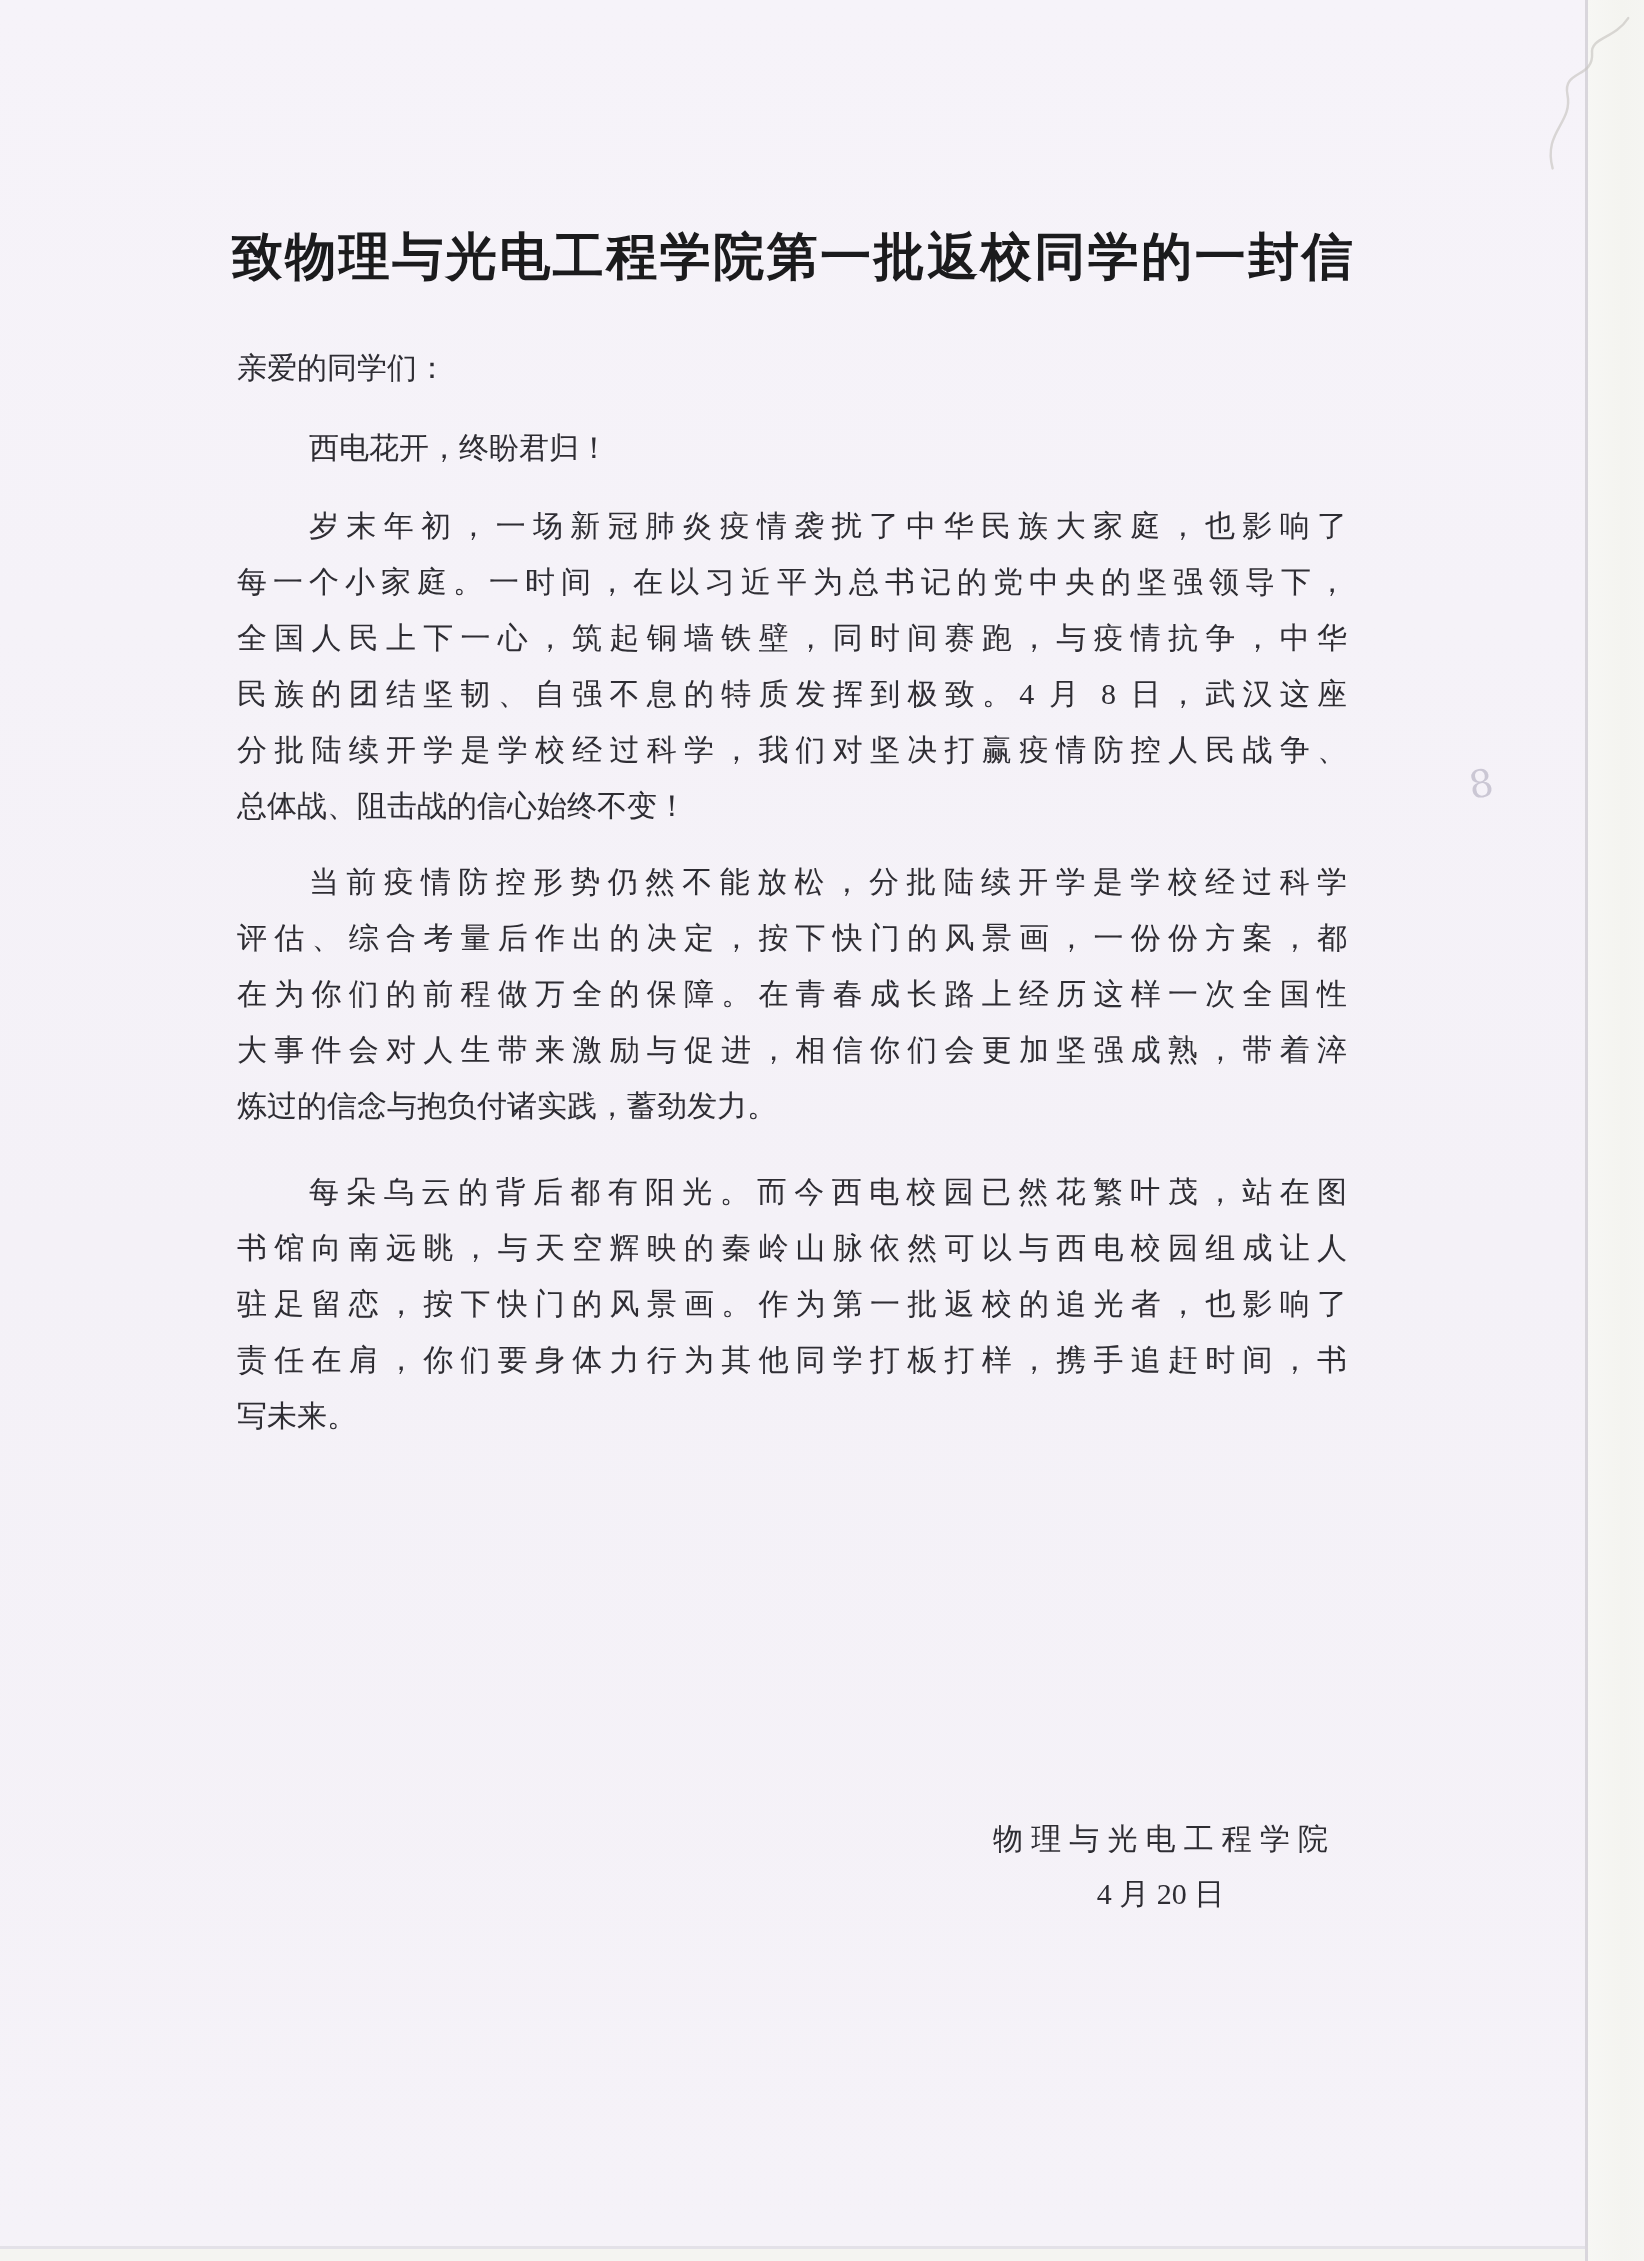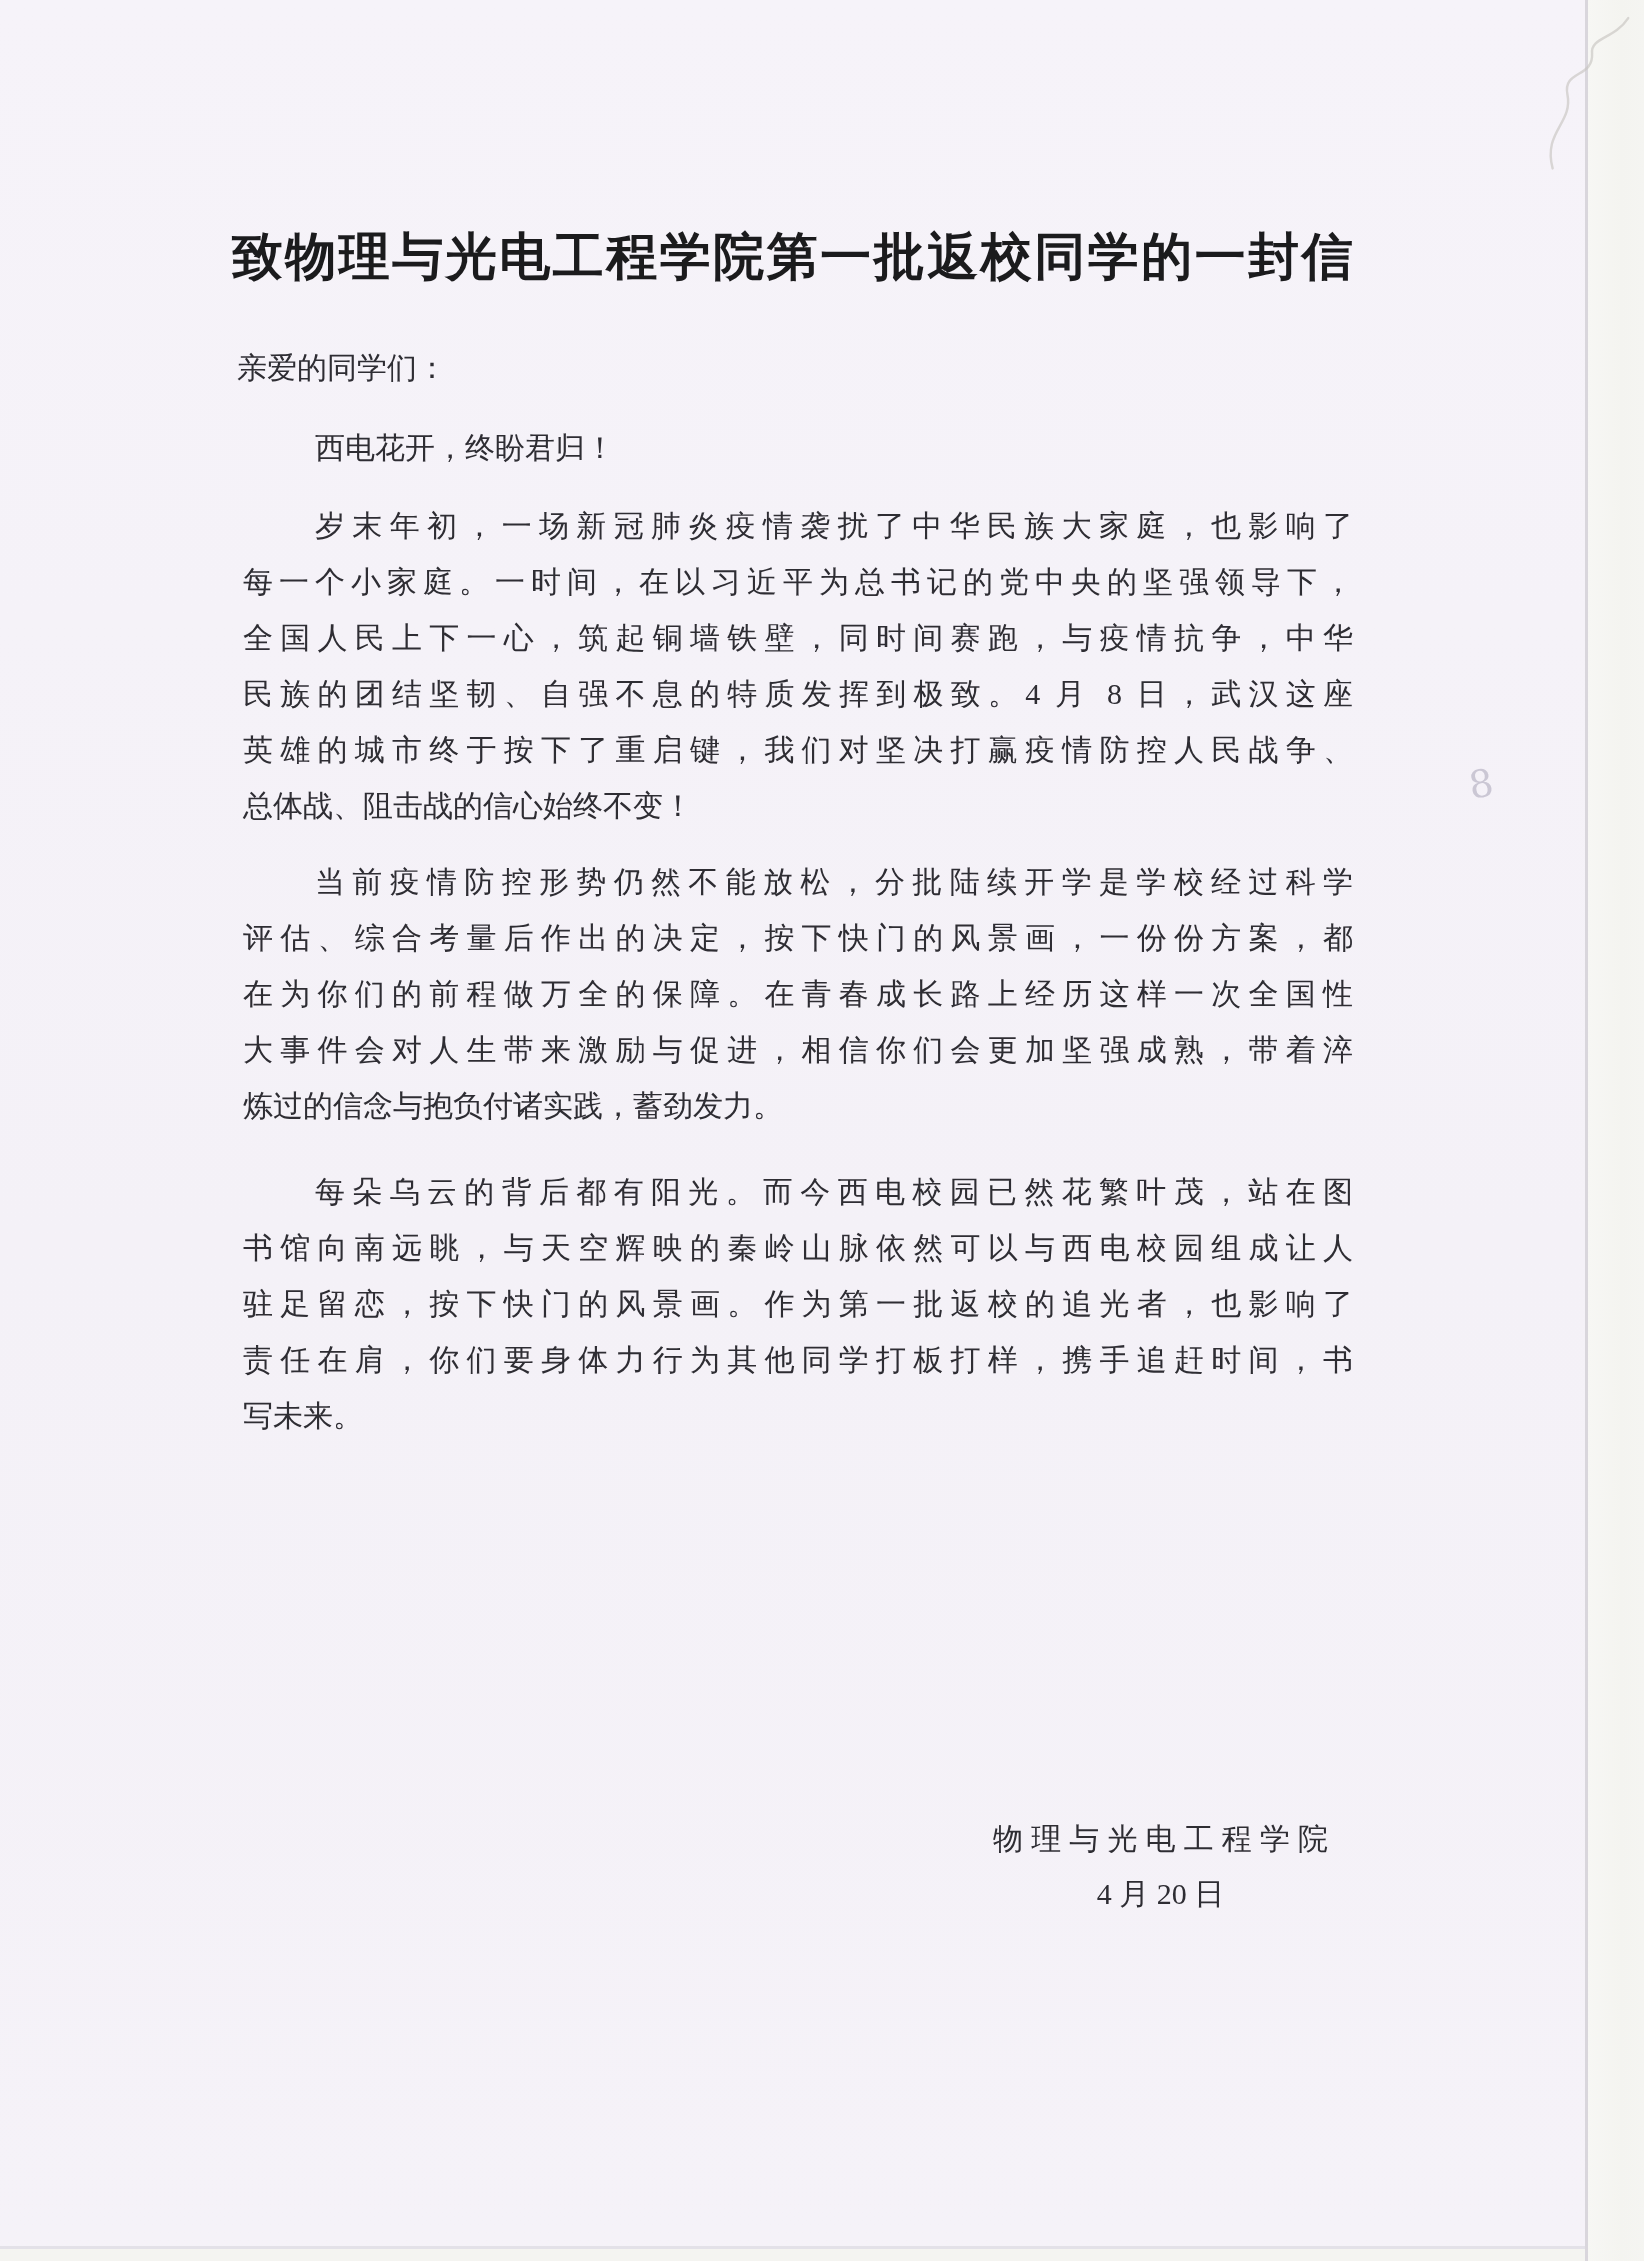--- a/index.html
+++ b/index.html
@@ -24,21 +24,21 @@
     font-size:51px;line-height:74px;
     letter-spacing:2.5px;
     color:#1b1b1d;
   }
   .bodytext{color:#2e2d33;font-size:30px;}
   .salutation{
     position:absolute;left:237px;top:340px;width:1110px;
     height:56px;line-height:56px;
   }
   .para{
-    position:absolute;left:243px;width:1110px;
+    position:absolute;left:237px;width:1110px;
   }
   #opening{top:420px;}
   #para-0{top:498px;}
   #para-1{top:854px;}
   #para-2{top:1164px;}
   #para-3{top:1464px;}
   .line{
     height:56px;line-height:56px;
     text-align:justify;
     text-align-last:justify;
@@ -96,21 +96,21 @@
 
     <div id="opening" class="para bodytext">
       <div class="line first last">西电花开，终盼君归！</div>
     </div>
 
     <div id="para-0" class="para bodytext">
         <div class="line first">岁末年初，一场新冠肺炎疫情袭扰了中华民族大家庭，也影响了</div>
         <div class="line">每一个小家庭。一时间，在以习近平为总书记的党中央的坚强领导下，</div>
         <div class="line">全国人民上下一心，筑起铜墙铁壁，同时间赛跑，与疫情抗争，中华</div>
         <div class="line">民族的团结坚韧、自强不息的特质发挥到极致。4 月 8 日，武汉这座</div>
-        <div class="line">英雄的城市终于按下了重启键，我们对坚决打赢疫情防控人民战争、</div>
+        <div class="line">分批陆续开学是学校经过科学，我们对坚决打赢疫情防控人民战争、</div>
         <div class="line last">总体战、阻击战的信心始终不变！</div>
       </div>
     <div id="para-1" class="para bodytext">
         <div class="line first">当前疫情防控形势仍然不能放松，分批陆续开学是学校经过科学</div>
         <div class="line">评估、综合考量后作出的决定，按下快门的风景画，一份份方案，都</div>
         <div class="line">在为你们的前程做万全的保障。在青春成长路上经历这样一次全国性</div>
         <div class="line">大事件会对人生带来激励与促进，相信你们会更加坚强成熟，带着淬</div>
         <div class="line last">炼过的信念与抱负付诸实践，蓄劲发力。</div>
       </div>
     <div id="para-2" class="para bodytext">

